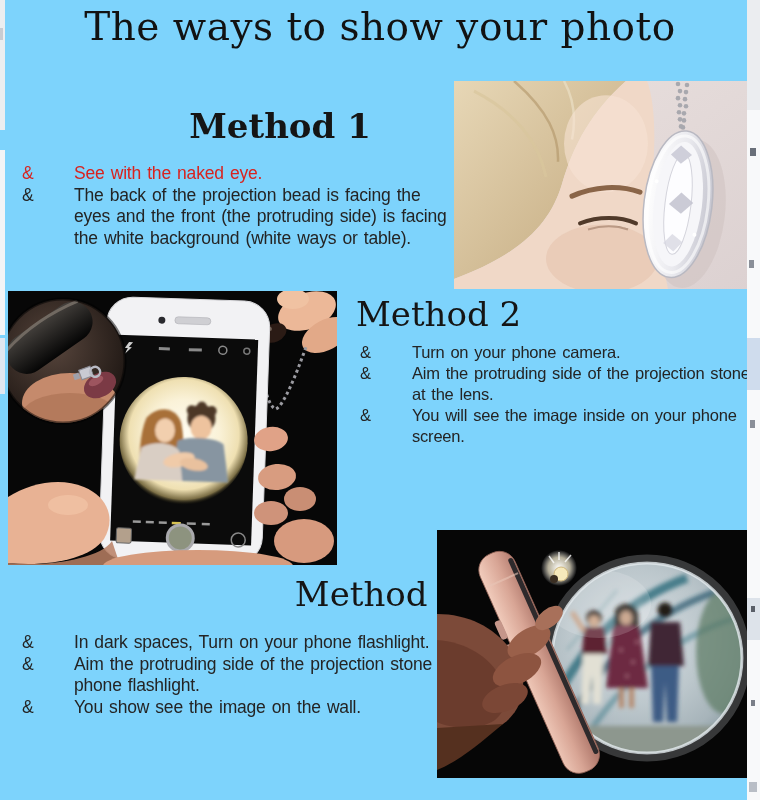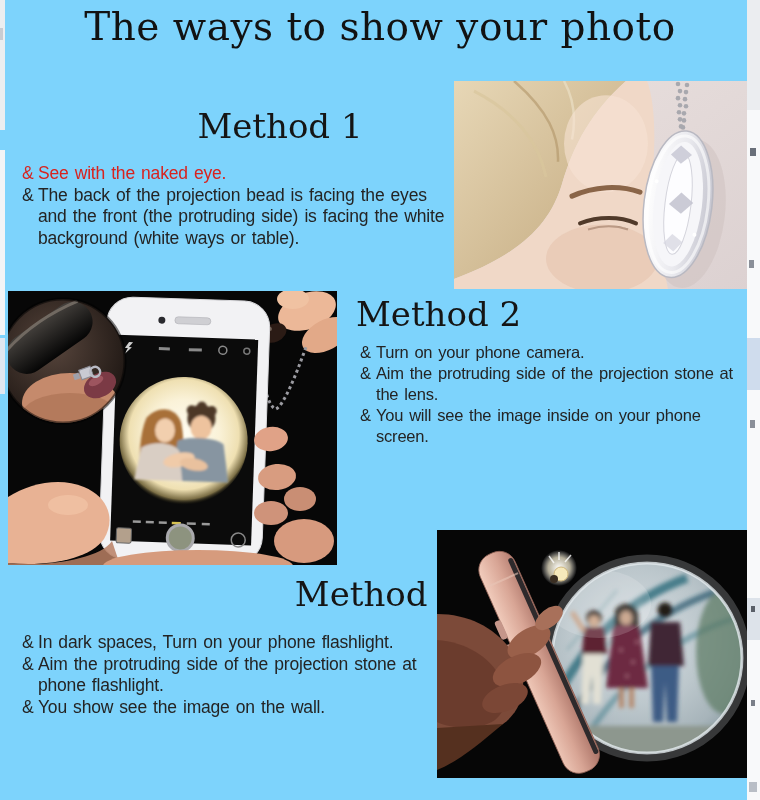--- a/index.html
+++ b/index.html
@@ -6,34 +6,34 @@
   body{width:760px;height:800px;position:relative;overflow:hidden;
        font-family:"Liberation Sans",sans-serif;}
   .stage{position:absolute;left:0;top:0;width:760px;height:800px;background:#7dd3fc;}
 
   .page-title{position:absolute;left:0;top:4px;width:760px;text-align:center;
     font-family:"DejaVu Serif","Liberation Serif",serif;font-size:39px;
     color:#121212;letter-spacing:.5px;white-space:nowrap;}
 
   .m-heading{position:absolute;margin:0;font-family:"DejaVu Serif","Liberation Serif",serif;
     font-weight:500;font-size:34px;color:#151515;white-space:nowrap;text-align:right;}
-  .m1h{left:100px;top:106px;width:360px;text-align:center;}
+  .m1h{left:100px;top:106px;width:360px;text-align:center;font-weight:bold;}
   .m2h{left:356px;top:294px;}
   .m3h{left:100px;top:574px;width:360px;}
 
   .m-text{position:absolute;}
   .m1t{left:22px;top:163px;width:436px;}
   .m2t{left:360px;top:342px;width:392px;}
   .m3t{left:22px;top:632px;width:438px;}
 
   .row{display:flex;color:var(--text,#242424);font-size:17.5px;line-height:21.5px;
        letter-spacing:-.2px;word-spacing:1.5px;font-weight:500;}
   .m2t .row{font-size:16.5px;line-height:21px;}
   .row .mk{flex:0 0 16px;width:16px;}
-  .row .tx{flex:1;}
+  .row .tx{flex:1;margin-left:36px;}
   .row.red{color:var(--red,#d8231f);}
 
   .photo{position:absolute;overflow:hidden;}
   .photo svg{display:block;width:100%;height:100%;}
   .photoA{left:454px;top:81px;width:300px;height:208px;}
   .photoB{left:8px;top:291px;width:329px;height:274px;}
   .photoC{left:437px;top:530px;width:316px;height:248px;}
 
   .edge{position:absolute;top:0;height:800px;pointer-events:none;}
   .edge-left{left:0;width:5px;}

